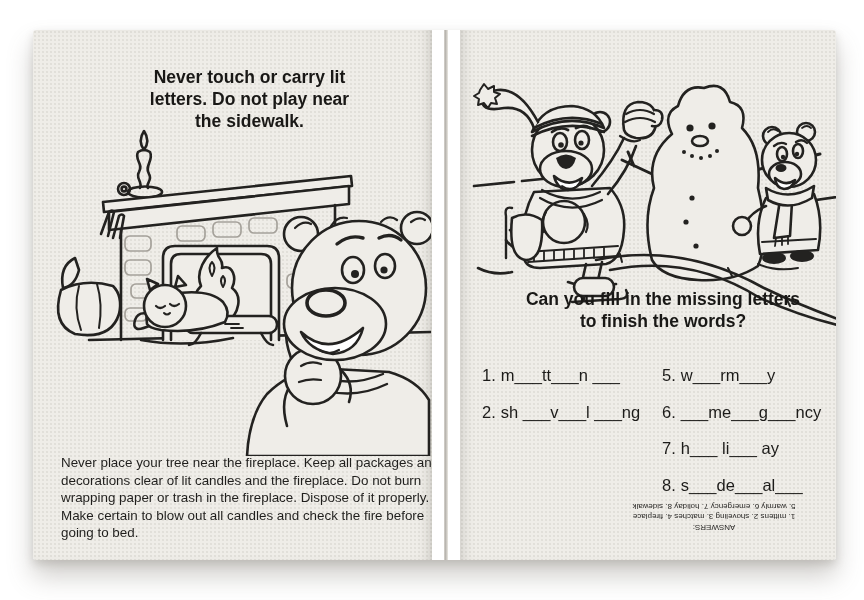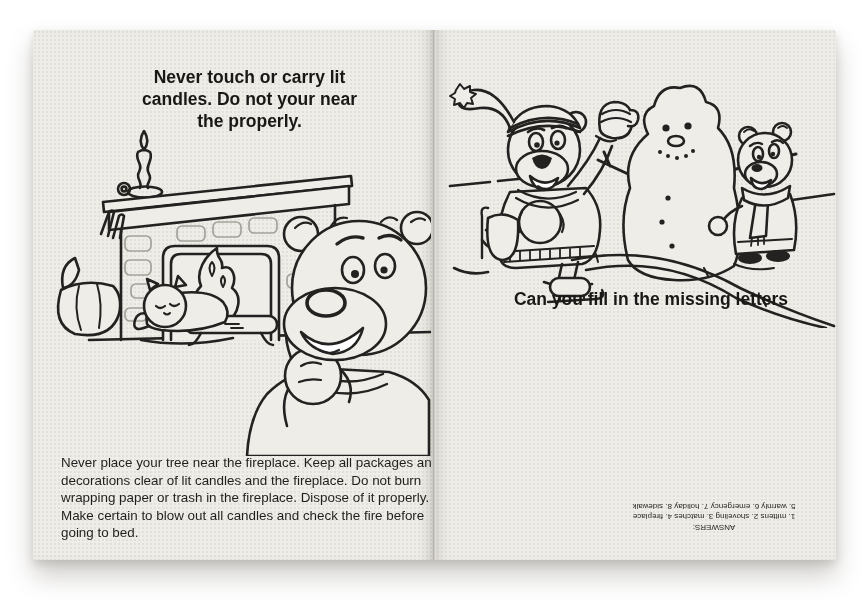--- a/index.html
+++ b/index.html
@@ -1,19 +1,19 @@
 <!DOCTYPE html>
 <html><head>
 <meta charset="utf-8">
 <style>
   html,body{margin:0;padding:0;}
   body{width:864px;height:600px;background:#ffffff;font-family:"Liberation Sans",sans-serif;-webkit-font-smoothing:antialiased;}
   .stage{position:relative;width:864px;height:600px;background:#ffffff;overflow:hidden;}
   .book{position:absolute;left:33px;top:30px;width:803px;height:530px;display:flex;border-radius:3px;
-        box-shadow:0 16px 26px rgba(108,103,94,.32),0 4px 9px rgba(108,103,94,.22);}
+        box-shadow:0 16px 26px rgba(108,103,94,.32),0 4px 9px rgba(108,103,94,.22);gap:12px;}
   .page{position:relative;height:100%;overflow:hidden;color:#1e1d1b;
         background-color:#efede8;
         background-image:radial-gradient(rgba(150,145,138,.15) 1px,transparent 1.2px);
         background-size:4px 4px;}
   .page-left{width:399px;border-radius:3px 0 0 3px;
         box-shadow:inset -10px 0 14px -10px rgba(90,86,78,.35);}
   .spine{width:4px;background:linear-gradient(to right,#d7d4ce,#b2afa9 45%,#c9c6c0 60%,#eae8e2);}
   .page-right{flex:1;border-radius:0 3px 3px 0;
         box-shadow:inset 10px 0 14px -10px rgba(90,86,78,.30);}
   .heading{position:absolute;text-align:center;font-weight:bold;font-size:17.5px;line-height:22px;color:#191816;}
@@ -33,22 +33,22 @@
 </style>
 </head>
 <body>
 
 <div class="stage">
   <div class="book">
 
     <div class="page page-left">
       <div class="heading h-left">
         <div>Never touch or carry lit</div>
-        <div>candles. Do not your near</div>
-        <div>the properly.</div>
+        <div>letters. Do not play near</div>
+        <div>the sidewalk.</div>
       </div>
 
       <svg class="illus illus-left" width="382" height="330" viewBox="0 0 382 330">
         <g stroke="#232220" stroke-width="2.6" fill="none" stroke-linecap="round" stroke-linejoin="round">
 
           <g>
             <path d="M95 24 C90 17 91 11 95 5 C99 11 100 17 95 24 Z"></path>
             <path d="M89 26 C85 34 95 38 90 46 C86 52 94 56 91 62 M101 26 C105 34 95 40 100 48 C104 54 96 58 99 62 M89 26 Q95 22 101 26"></path>
             <ellipse cx="96" cy="66" rx="17" ry="5.5"></ellipse>
             <circle cx="75" cy="63" r="6"></circle>
@@ -223,24 +223,33 @@
           <g>
             <path d="M124 190 Q210 172 292 218 Q338 240 386 256"></path>
             <path d="M138 200 Q218 184 288 228 Q332 248 378 258"></path>
             <path d="M150 192 l-2 -8 M260 206 l-4 -8 M318 236 l-4 -8 M286 194 q18 8 40 4" stroke-width="2"></path>
           </g>
         </g>
       </svg>
 
       <div class="heading h-right">
         <div>Can you fill in the missing letters</div>
+        <div>to finish the words?</div>
       </div>
 
       <div class="puzzle">
         <div class="pz-col">
+          <div class="pz-item"><span class="pz-num">1.</span><span class="pz-word">m___tt___n ___</span></div>
+          <div class="pz-item"><span class="pz-num">2.</span><span class="pz-word">sh ___v___l ___ng</span></div>
+        </div>
+        <div class="pz-col">
+          <div class="pz-item"><span class="pz-num">5.</span><span class="pz-word">w___rm___y</span></div>
+          <div class="pz-item"><span class="pz-num">6.</span><span class="pz-word">___me___g___ncy</span></div>
+          <div class="pz-item"><span class="pz-num">7.</span><span class="pz-word">h___ li___ ay</span></div>
+          <div class="pz-item"><span class="pz-num">8.</span><span class="pz-word">s___de___al___</span></div>
         </div>
       </div>
 
       <div class="answers">
         <div>ANSWERS:</div>
         <div>1. mittens 2. shoveling 3. matches 4. fireplace</div>
         <div>5. warmly 6. emergency 7. holiday 8. sidewalk</div>
       </div>
 
     </div>

